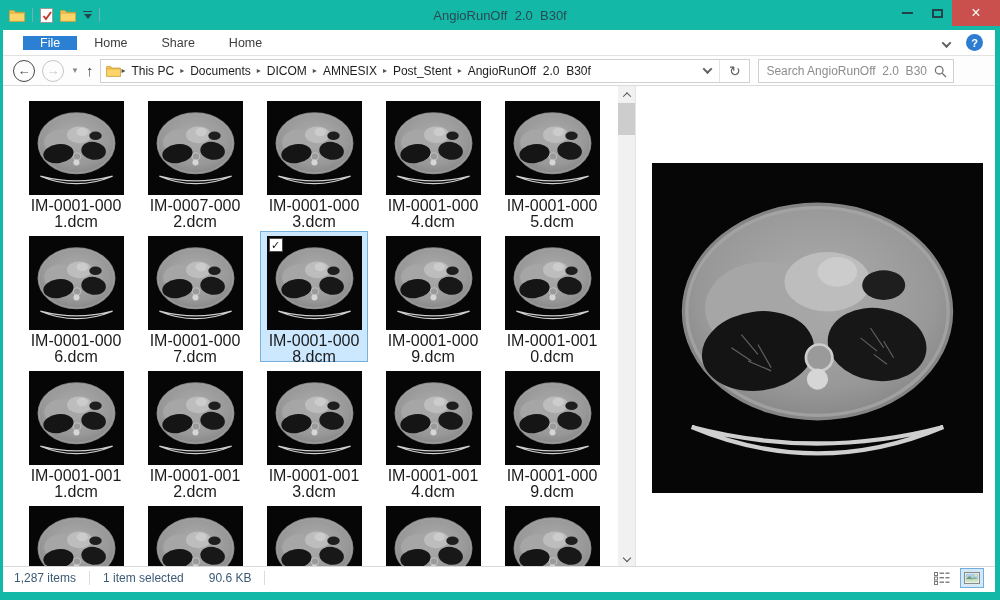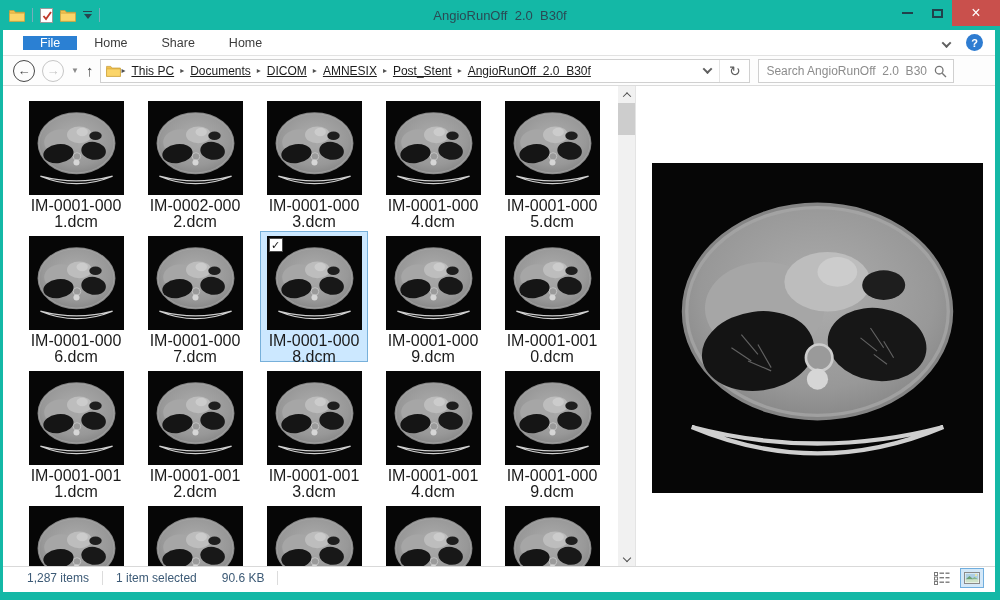--- a/index.html
+++ b/index.html
@@ -34,21 +34,21 @@
   
   .toolbar { height:30px; border-bottom:1px solid #dcdcdc; display:flex; align-items:center; background:#fdfdfd; padding-left:10px; }
   .navbtns { display:flex; align-items:center; gap:7px; margin-right:7px; }
   .circ { width:22px; height:22px; border-radius:50%; display:flex; align-items:center; justify-content:center; font-size:13px; }
   .circ.back { border:1.5px solid #474747; color:#474747; }
   .circ.fwd  { border:1.5px solid #c6c6c6; color:#c6c6c6; }
   .nav-drop { font-size:8px; color:#8a8a8a; }
   .nav-up { font-size:15px; color:#474747; }
   .addr-field { width:650px; height:24px; border:1px solid #d0d0d0; background:#fff; display:flex; align-items:center; padding-left:5px; }
   .crumbs { display:flex; align-items:center; flex:1; font-size:12px; color:#1c1c1c; overflow:hidden; white-space:pre; }
-  .crumb { padding:0 6px; cursor:default;text-decoration:underline; }
+  .crumb { padding:0 6px; cursor:default; }
   .crumb-sep { font-size:8px; color:#4f4f4f; }
   .addr-chev { width:24px; height:100%; display:flex; align-items:center; justify-content:center; }
   .addr-div { width:1px; height:22px; background:#e4e4e4; }
   .refresh-btn { width:29px; height:100%; display:flex; align-items:center; justify-content:center; color:#5e5e5e; font-size:14px; }
   .search-box { position:relative; margin-left:8px; }
   .search-box input { width:196px; height:24px; border:1px solid #d0d0d0; background:#fff; font-family:"Liberation Sans",sans-serif; font-size:12px; padding:0 26px 0 7px; color:#333; outline:none; }
   .search-box input::placeholder { color:#8c8c8c; opacity:1; }
   .search-mag { position:absolute; right:7px; top:6px; }
 
   
@@ -66,21 +66,21 @@
   .vs-arrow .chev { width:6px; height:6px; border-width:1.5px; border-color:#4e4e4e; }
   .vs-arrow.up { top:0; } .vs-arrow.up .chev { transform:rotate(45deg) translate(1px,1px); }
   .vs-arrow.dn { bottom:0; } .vs-arrow.dn .chev { transform:rotate(225deg); }
   .vs-thumb { position:absolute; left:0; top:17px; width:17px; height:32px; background:#cdcdcd; }
 
   .preview-pane { flex:1; border-left:1px solid #e4e4e4; background:#fff; }
   .preview-img { width:331px; height:330px; margin:77px 0 0 16px; background:#000; }
   .preview-img svg { display:block; }
 
   
-  .statusbar { height:23px; border-top:1px solid #d9d9d9; display:flex; align-items:center; font-size:12px; color:#3c5a76; padding-left:24px; background:#fff; }
+  .statusbar { height:23px; border-top:1px solid #d9d9d9; display:flex; align-items:center; font-size:12px; color:#3c5a76; padding-left:11px; background:#fff; }
   .sb-sep { width:1px; height:14px; background:#dcdcdc; margin:0 13px; }
   .sb-size { margin-left:25px; white-space:pre; }
   .view-toggles { margin-left:auto; display:flex; align-items:center; gap:7px; padding-right:11px; }
   .vt-details { display:flex; align-items:center; justify-content:center; width:22px; height:18px; }
   .vt-thumbs { width:24px; height:20px; border:1px solid #70aede; background:#d4e8f8; display:flex; align-items:center; justify-content:center; }
 </style>
 </head>
 <body>
 
 <svg width="0" height="0" style="position:absolute" aria-hidden="true">
@@ -221,21 +221,21 @@
                 <ellipse cx="53" cy="36" rx="13" ry="9" fill="#bdbdbd"></ellipse>
                 <ellipse cx="56" cy="33" rx="6" ry="4.5" fill="#cccccc"></ellipse>
                 <ellipse cx="70" cy="37" rx="6.5" ry="4.5" fill="#1e1e1e"></ellipse>
                 <ellipse cx="31" cy="56" rx="16" ry="10" fill="#151515" transform="rotate(-8 31 56)"></ellipse>
                 <ellipse cx="68" cy="53" rx="13" ry="9.5" fill="#181818" transform="rotate(9 68 53)"></ellipse>
                 <circle cx="50.5" cy="59" r="4" fill="#9a9a9a" stroke="#cdcdcd" stroke-width="0.8"></circle>
                 <circle cx="50" cy="65.5" r="3.2" fill="#d6d6d6"></circle>
                 <path d="M12 80Q50 90 88 80Q50 96 12 80Z" fill="none" stroke="#cfcfcf" stroke-width="1.3"></path>
               </svg>
             </div>
-            <div class="fname">IM-0002-0002.dcm</div>
+            <div class="fname">IM-0007-0002.dcm</div>
           </div>
           <div class="cell">
             <div class="thumb">
               <svg viewBox="0 0 100 100" width="100%" height="100%" preserveAspectRatio="none">
                 <rect width="100" height="100" fill="#060606"></rect>
                 <ellipse cx="50" cy="45" rx="40" ry="32" fill="url(#gBody)"></ellipse>
                 <ellipse cx="50" cy="45" rx="40" ry="32" fill="none" stroke="#a5a5a5" stroke-width="2" opacity="0.8"></ellipse>
                 <ellipse cx="34" cy="44" rx="18" ry="14" fill="#a6a6a6"></ellipse>
                 <ellipse cx="53" cy="36" rx="13" ry="9" fill="#bdbdbd"></ellipse>
                 <ellipse cx="56" cy="33" rx="6" ry="4.5" fill="#cccccc"></ellipse>

